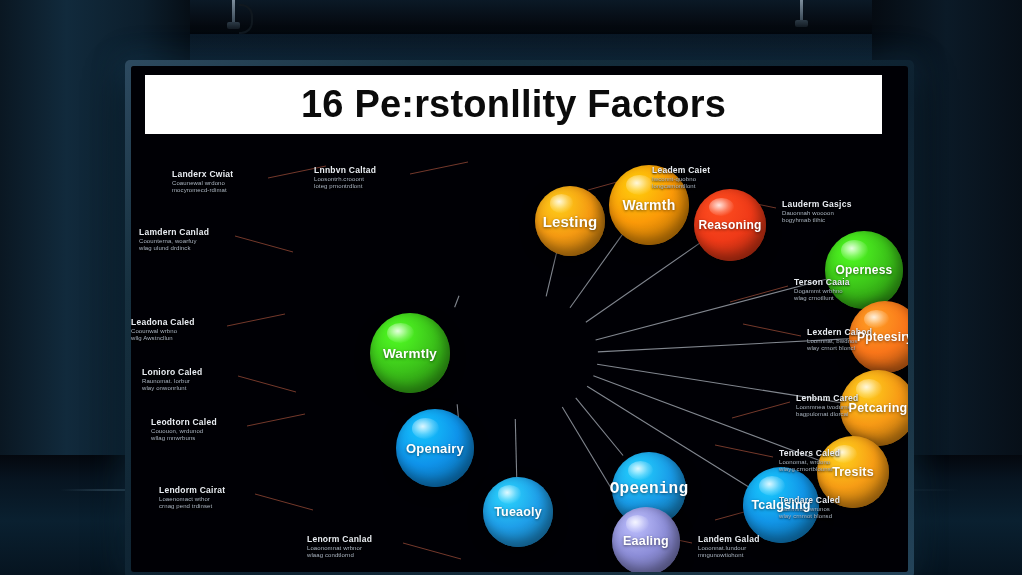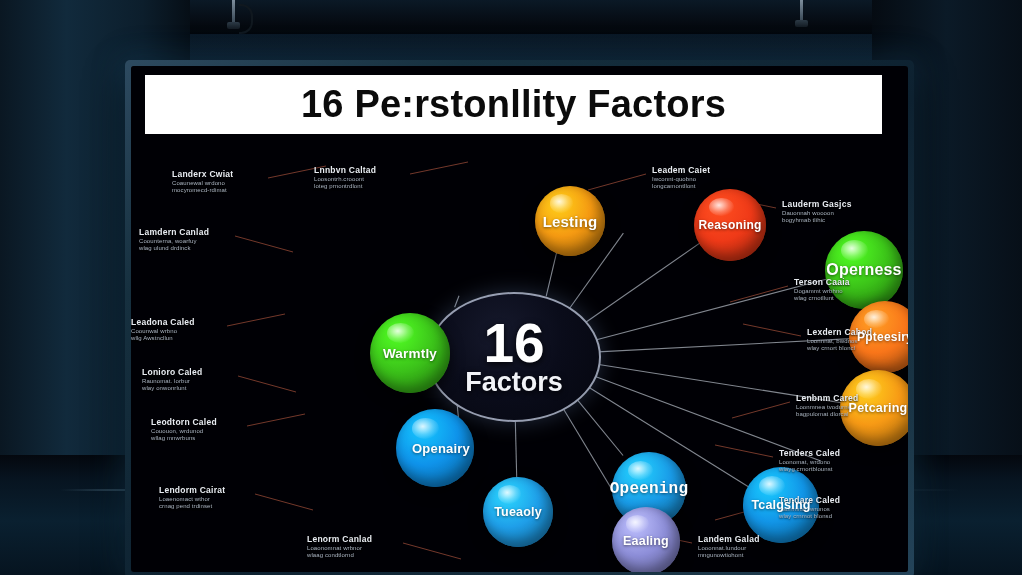--- a/index.html
+++ b/index.html
@@ -138,61 +138,65 @@
               <line x1="645" y1="76" x2="587" y2="64" stroke="rgba(178,86,64,.72)" stroke-width="0.9"></line>
               <line x1="657" y1="154" x2="599" y2="170" stroke="rgba(178,86,64,.72)" stroke-width="0.9"></line>
               <line x1="670" y1="204" x2="612" y2="192" stroke="rgba(178,86,64,.72)" stroke-width="0.9"></line>
               <line x1="659" y1="270" x2="601" y2="286" stroke="rgba(178,86,64,.72)" stroke-width="0.9"></line>
               <line x1="642" y1="325" x2="584" y2="313" stroke="rgba(178,86,64,.72)" stroke-width="0.9"></line>
               <line x1="642" y1="372" x2="584" y2="388" stroke="rgba(178,86,64,.72)" stroke-width="0.9"></line>
               <line x1="561" y1="411" x2="503" y2="399" stroke="rgba(178,86,64,.72)" stroke-width="0.9"></line>
               <line x1="272" y1="411" x2="330" y2="427" stroke="rgba(178,86,64,.72)" stroke-width="0.9"></line>
             </svg>
 
-          <div id="hub">
-            <div id="hub-number">16</div>
-            <div id="hub-label">Factors</div>
-          </div>
         <div class="node" style="left: 404px; top: 54px; width: 70px; height: 70px; font-size: 15px; background: radial-gradient(circle at 34% 26%, rgb(255, 208, 24) 0%, rgb(245, 154, 18) 46%, rgb(176, 111, 13) 82%, rgb(123, 77, 9) 100%); box-shadow: rgba(0, 0, 0, 0.6) 0px 5px 14px, rgb(135, 85, 10) -3px -5px 12px inset;">
               <span class="glint"></span>
               <span class="ntext">Lesting</span>
             </div>
+            <div class="node" style="left: 478px; top: 33px; width: 80px; height: 80px; font-size: 14px; background: radial-gradient(circle at 34% 26%, rgb(255, 208, 11) 0%, rgb(251, 154, 8) 46%, rgb(181, 111, 6) 82%, rgb(126, 77, 4) 100%); box-shadow: rgba(0, 0, 0, 0.6) 0px 5px 14px, rgb(138, 85, 4) -3px -5px 12px inset;">
+              <span class="glint"></span>
+              <span class="ntext">Warmth</span>
+            </div>
             <div class="node" style="left: 563px; top: 57px; width: 72px; height: 72px; font-size: 12px; background: radial-gradient(circle at 34% 26%, rgb(255, 78, 32) 0%, rgb(239, 58, 24) 46%, rgb(172, 42, 17) 82%, rgb(120, 29, 12) 100%); box-shadow: rgba(0, 0, 0, 0.6) 0px 5px 14px, rgb(131, 32, 13) -3px -5px 12px inset;">
               <span class="glint"></span>
               <span class="ntext">Reasoning</span>
             </div>
-            <div class="node" style="left: 694px; top: 99px; width: 78px; height: 78px; font-size: 16px; background: radial-gradient(circle at 34% 26%, rgb(81, 255, 34) 0%, rgb(60, 196, 25) 46%, rgb(43, 141, 18) 82%, rgb(30, 98, 13) 100%); box-shadow: rgba(0, 0, 0, 0.6) 0px 5px 14px, rgb(33, 108, 14) -3px -5px 12px inset;">
+            <div class="node" style="left: 694px; top: 99px; width: 78px; height: 78px; font-size: 12px; background: radial-gradient(circle at 34% 26%, rgb(81, 255, 34) 0%, rgb(60, 196, 25) 46%, rgb(43, 141, 18) 82%, rgb(30, 98, 13) 100%); box-shadow: rgba(0, 0, 0, 0.6) 0px 5px 14px, rgb(33, 108, 14) -3px -5px 12px inset;">
               <span class="glint"></span>
               <span class="ntext">Operness</span>
             </div>
             <div class="node" style="left: 718px; top: 169px; width: 72px; height: 72px; font-size: 12px; background: radial-gradient(circle at 34% 26%, rgb(255, 159, 35) 0%, rgb(249, 118, 26) 46%, rgb(179, 85, 19) 82%, rgb(125, 59, 13) 100%); box-shadow: rgba(0, 0, 0, 0.6) 0px 5px 14px, rgb(137, 65, 14) -3px -5px 12px inset;">
               <span class="glint"></span>
               <span class="ntext">Ppteesiry</span>
             </div>
             <div class="node" style="left: 709px; top: 238px; width: 76px; height: 76px; font-size: 12.5px; background: radial-gradient(circle at 34% 26%, rgb(255, 208, 28) 0%, rgb(247, 154, 21) 46%, rgb(178, 111, 15) 82%, rgb(124, 77, 11) 100%); box-shadow: rgba(0, 0, 0, 0.6) 0px 5px 14px, rgb(136, 85, 12) -3px -5px 12px inset;">
               <span class="glint"></span>
               <span class="ntext">Petcaring</span>
             </div>
+            <div class="node" style="left: 686px; top: 304px; width: 72px; height: 72px; font-size: 12.5px; background: radial-gradient(circle at 34% 26%, rgb(255, 212, 28) 0%, rgb(247, 157, 21) 46%, rgb(178, 113, 15) 82%, rgb(124, 79, 11) 100%); box-shadow: rgba(0, 0, 0, 0.6) 0px 5px 14px, rgb(136, 86, 12) -3px -5px 12px inset;">
+              <span class="glint"></span>
+              <span class="ntext">Tresits</span>
+            </div>
             <div class="node" style="left: 612px; top: 335px; width: 76px; height: 76px; font-size: 12.5px; background: radial-gradient(circle at 34% 26%, rgb(24, 203, 255) 0%, rgb(18, 150, 232) 46%, rgb(13, 108, 167) 82%, rgb(9, 75, 116) 100%); box-shadow: rgba(0, 0, 0, 0.6) 0px 5px 14px, rgb(10, 83, 128) -3px -5px 12px inset;">
               <span class="glint"></span>
               <span class="ntext">Tcalgsing</span>
             </div>
             <div class="node" style="left: 481px; top: 320px; width: 74px; height: 74px; font-size: 16px; background: radial-gradient(circle at 34% 26%, rgb(35, 211, 255) 0%, rgb(26, 156, 232) 46%, rgb(19, 112, 167) 82%, rgb(13, 78, 116) 100%); box-shadow: rgba(0, 0, 0, 0.6) 0px 5px 14px, rgb(14, 86, 128) -3px -5px 12px inset; font-family: Liberation Mono, monospace;">
               <span class="glint"></span>
               <span class="ntext">Opeening</span>
             </div>
             <div class="node" style="left: 481px; top: 375px; width: 68px; height: 68px; font-size: 12.5px; background: radial-gradient(circle at 34% 26%, rgb(190, 192, 255) 0%, rgb(141, 142, 216) 46%, rgb(102, 102, 156) 82%, rgb(71, 71, 108) 100%); box-shadow: rgba(0, 0, 0, 0.6) 0px 5px 14px, rgb(78, 78, 119) -3px -5px 12px inset;">
               <span class="glint"></span>
               <span class="ntext">Eaaling</span>
             </div>
             <div class="node" style="left: 352px; top: 345px; width: 70px; height: 70px; font-size: 12.5px; background: radial-gradient(circle at 34% 26%, rgb(42, 215, 255) 0%, rgb(31, 159, 233) 46%, rgb(22, 114, 168) 82%, rgb(16, 80, 117) 100%); box-shadow: rgba(0, 0, 0, 0.6) 0px 5px 14px, rgb(17, 87, 128) -3px -5px 12px inset;">
               <span class="glint"></span>
               <span class="ntext">Tueaoly</span>
             </div>
-            <div class="node" style="left: 265px; top: 277px; width: 78px; height: 78px; font-size: 13px; background: radial-gradient(circle at 34% 26%, rgb(20, 198, 255) 0%, rgb(15, 147, 234) 46%, rgb(11, 106, 168) 82%, rgb(8, 74, 117) 100%); box-shadow: rgba(0, 0, 0, 0.6) 0px 5px 14px, rgb(8, 81, 129) -3px -5px 12px inset; justify-content: flex-end;">
+            <div class="node" style="left: 265px; top: 277px; width: 78px; height: 78px; font-size: 13px; background: radial-gradient(circle at 34% 26%, rgb(20, 198, 255) 0%, rgb(15, 147, 234) 46%, rgb(11, 106, 168) 82%, rgb(8, 74, 117) 100%); box-shadow: rgba(0, 0, 0, 0.6) 0px 5px 14px, rgb(8, 81, 129) -3px -5px 12px inset;">
               <span class="glint"></span>
               <span class="ntext">Openairy</span>
             </div>
             <div class="node" style="left: 239px; top: 181px; width: 80px; height: 80px; font-size: 13.5px; background: radial-gradient(circle at 34% 26%, rgb(81, 255, 35) 0%, rgb(60, 196, 26) 46%, rgb(43, 141, 19) 82%, rgb(30, 98, 13) 100%); box-shadow: rgba(0, 0, 0, 0.6) 0px 5px 14px, rgb(33, 108, 14) -3px -5px 12px inset;">
               <span class="glint"></span>
               <span class="ntext">Warmtly</span>
             </div>
             <div class="label left" style="left: 41px; top: 38px;">
               <div class="lt">Landerx Cwiat</div>
               <div class="ls">Coaunewal wrdono</div>

